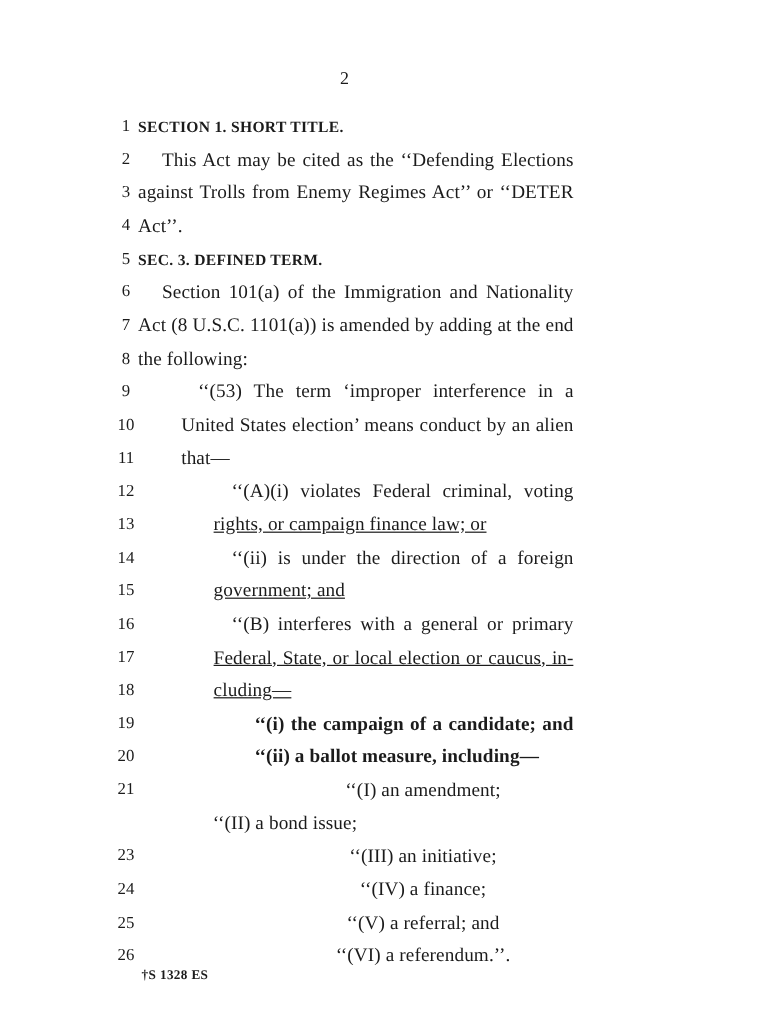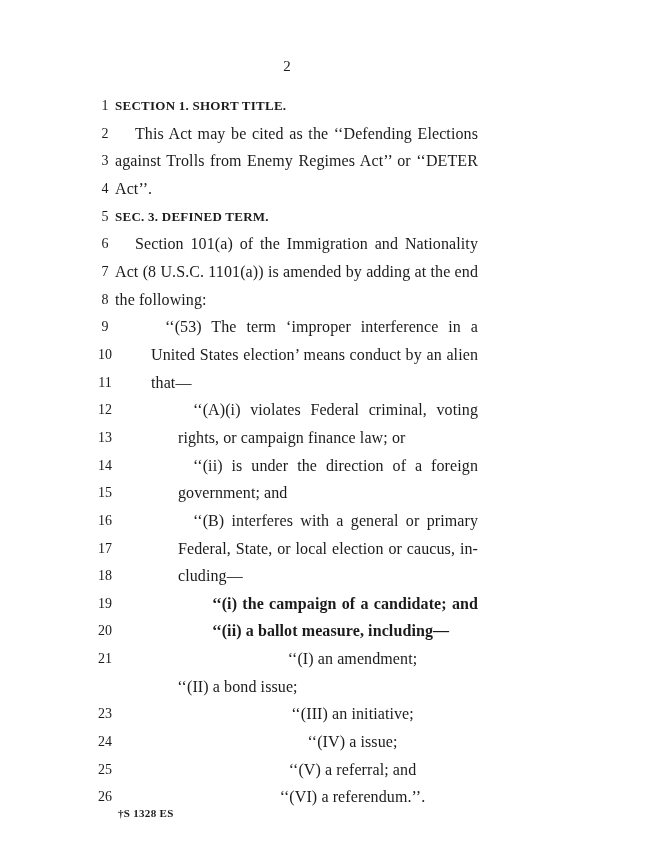--- a/index.html
+++ b/index.html
@@ -52,21 +52,21 @@
     box-sizing: border-box;
     font-size: 16px;
     letter-spacing: 0.1px;
     overflow: hidden;
     white-space: normal;
   }
   .lt.h  { font-weight: bold; font-size: 13px; letter-spacing: 0.25px; }
   .lt.p0i { text-indent: 20px; }
   .lt.p1  { padding-left: 36px; }
   .lt.p1i { padding-left: 36px; text-indent: 14px; }
-  .lt.p2  { padding-left: 63px; }
+  .lt.p2  { padding-left: 63px; text-decoration: underline; }
   .lt.p2i { padding-left: 63px; text-indent: 15px; }
   .lt.p3  { padding-left: 97px; font-weight: bold; }
   .lt.p4  { padding-left: 112px; text-align: center; }
   .lt.j  { text-align: justify; text-align-last: justify; }
   .footer-stamp {
     position: absolute;
     top: 807px;
     left: 118px;
     font-size: 11px;
     font-weight: bold;
@@ -212,21 +212,21 @@
       <div class="row">
         <div class="ln">
           <span>23</span>
         </div>
         <div class="lt p4">‘‘(III) an initiative;</div>
       </div>
       <div class="row">
         <div class="ln">
           <span>24</span>
         </div>
-        <div class="lt p4">‘‘(IV) a issue;</div>
+        <div class="lt p4">‘‘(IV) a finance;</div>
       </div>
       <div class="row">
         <div class="ln">
           <span>25</span>
         </div>
         <div class="lt p4">‘‘(V) a referral; and</div>
       </div>
       <div class="row">
         <div class="ln">
           <span>26</span>

